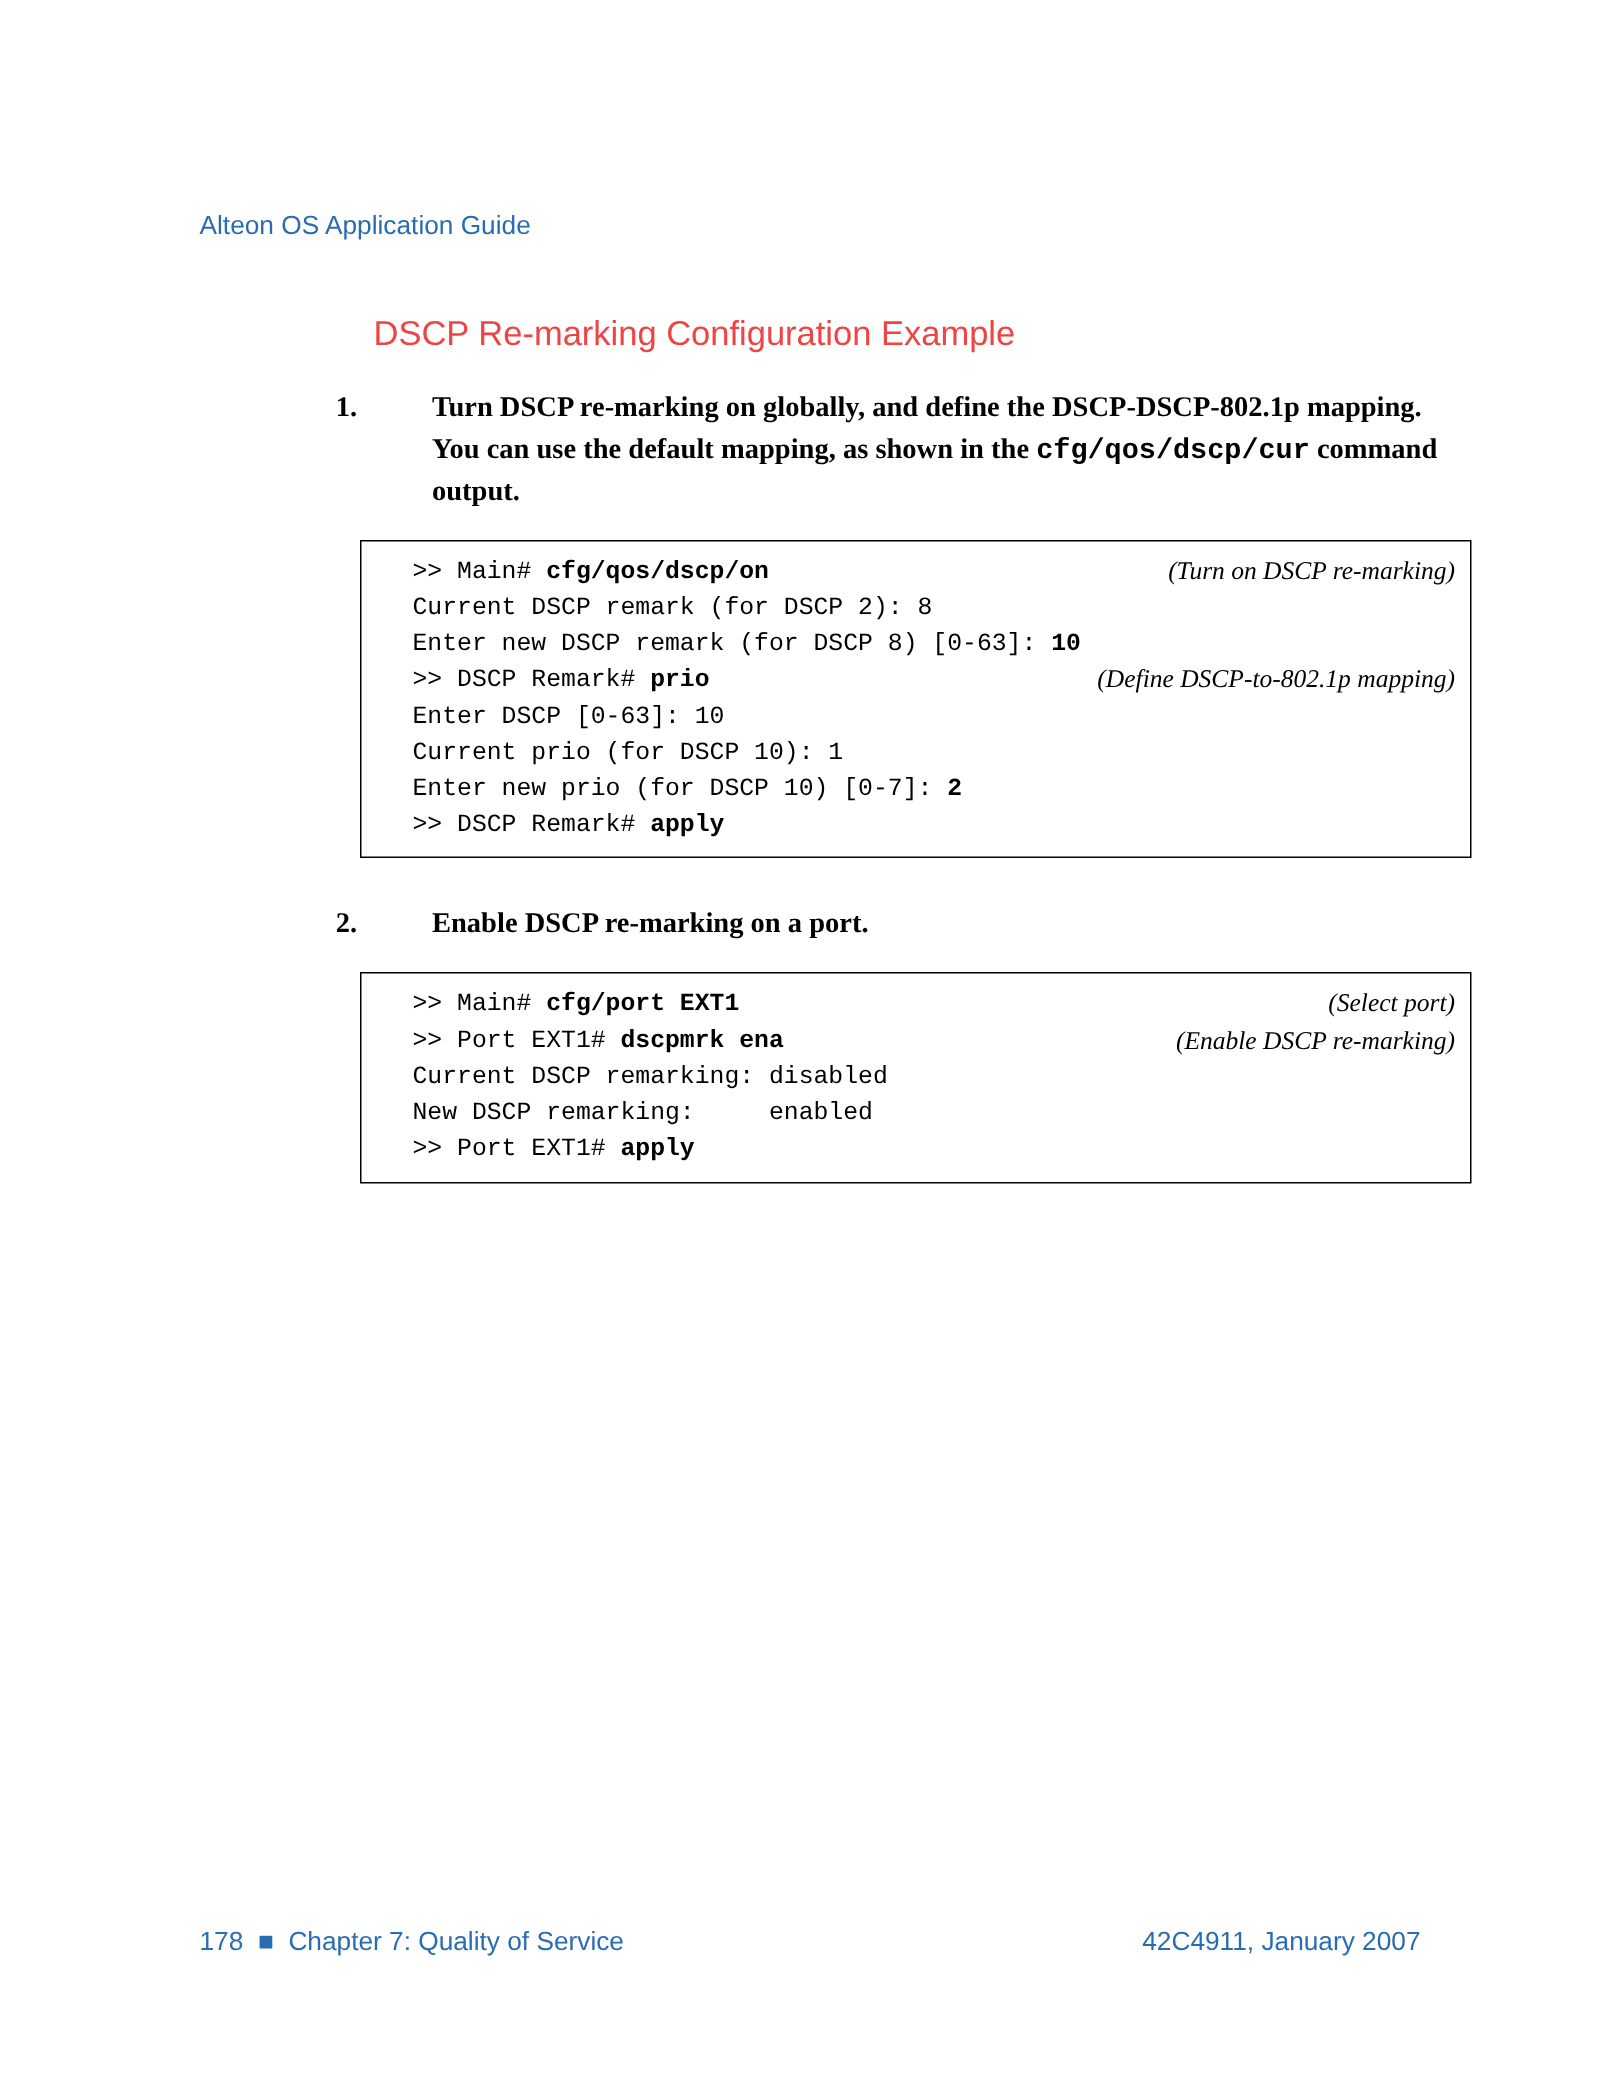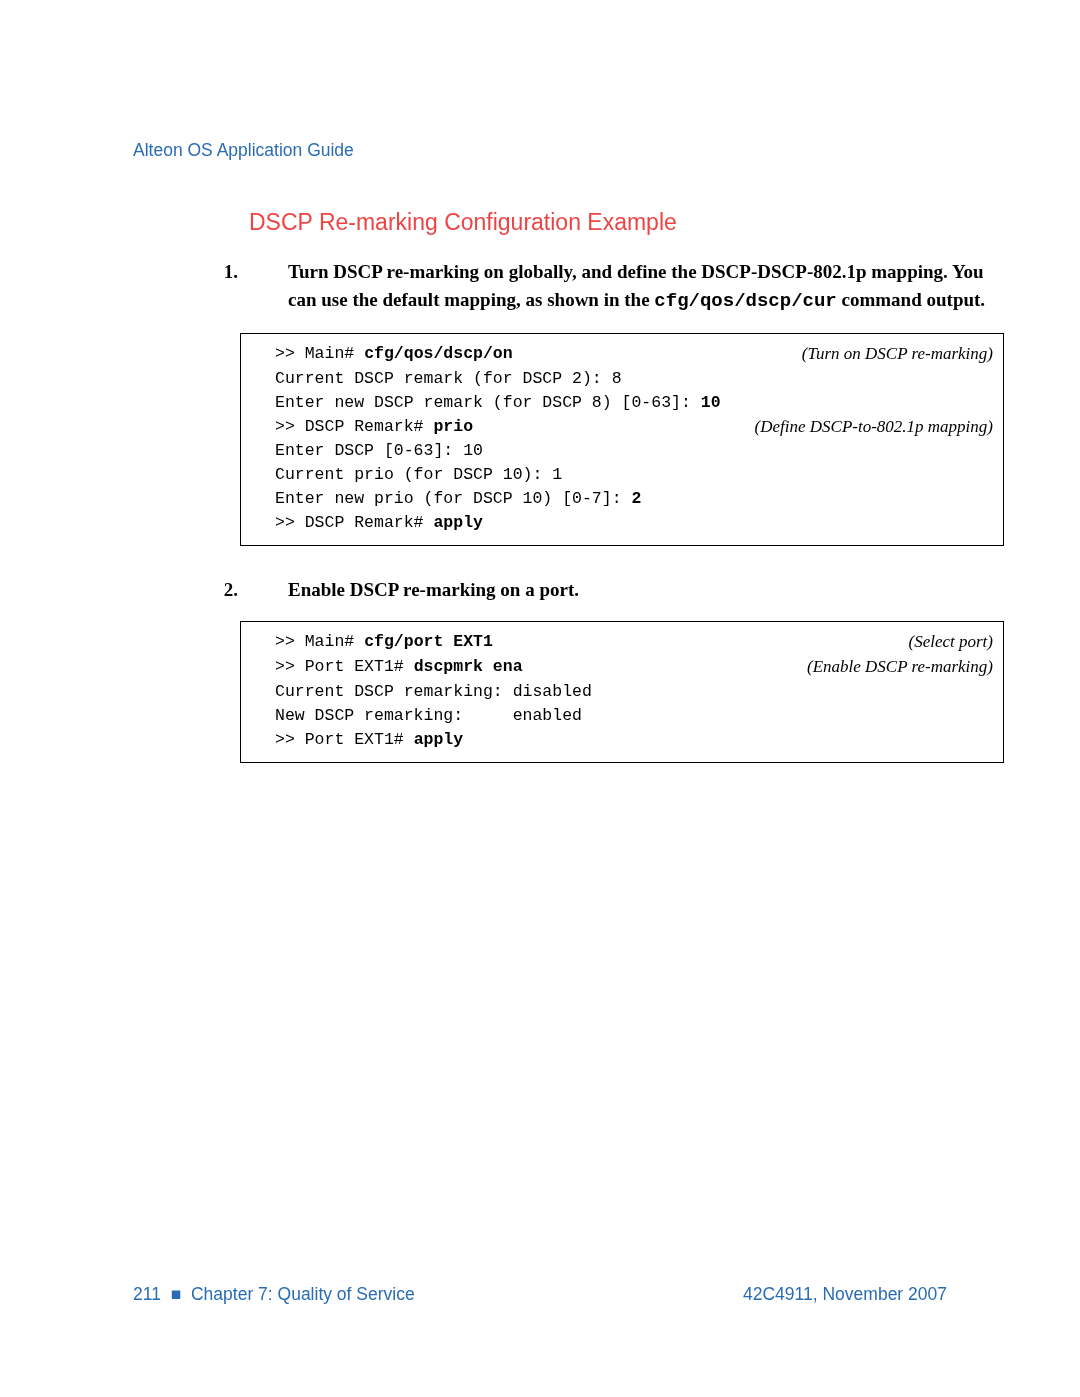--- a/index.html
+++ b/index.html
@@ -5,21 +5,21 @@
   * { box-sizing: border-box; margin: 0; padding: 0; }
   html, body { background: #fff; }
   body {
     width: 1080px;
     height: 1397px;
     position: relative;
     font-family: Arial, Helvetica, sans-serif;
     color: #000;
   }
   .page {
-    padding: 140px 76px 0 133px;
+    padding: 140px 99px 0 133px;
   }
   .header {
     font-size: 17.5px;
     color: #2a6cb3;
     font-weight: 400;
     margin-bottom: 48px;
   }
   .section-heading {
     font-size: 23px;
     color: #ef4444;
@@ -136,18 +136,18 @@
       </div>
       <div class="cline"><span class="cleft">Current DSCP remarking: disabled</span></div>
       <div class="cline"><span class="cleft">New DSCP remarking:     enabled</span></div>
       <div class="cline"><span class="cleft"><span>&gt;&gt; Port EXT1# </span><b class="cmd">apply</b></span></div>
     </div>
   </div>
 </div>
 
 <div class="footer">
   <div>
-    <span>211</span>
+    <span>178</span>
     &nbsp;<span class="fsep">■</span>&nbsp;
     <span>Chapter 7: Quality of Service</span>
   </div>
-  <div>42C4911, November 2007</div>
+  <div>42C4911, January 2007</div>
 </div>
 
 </body></html>

